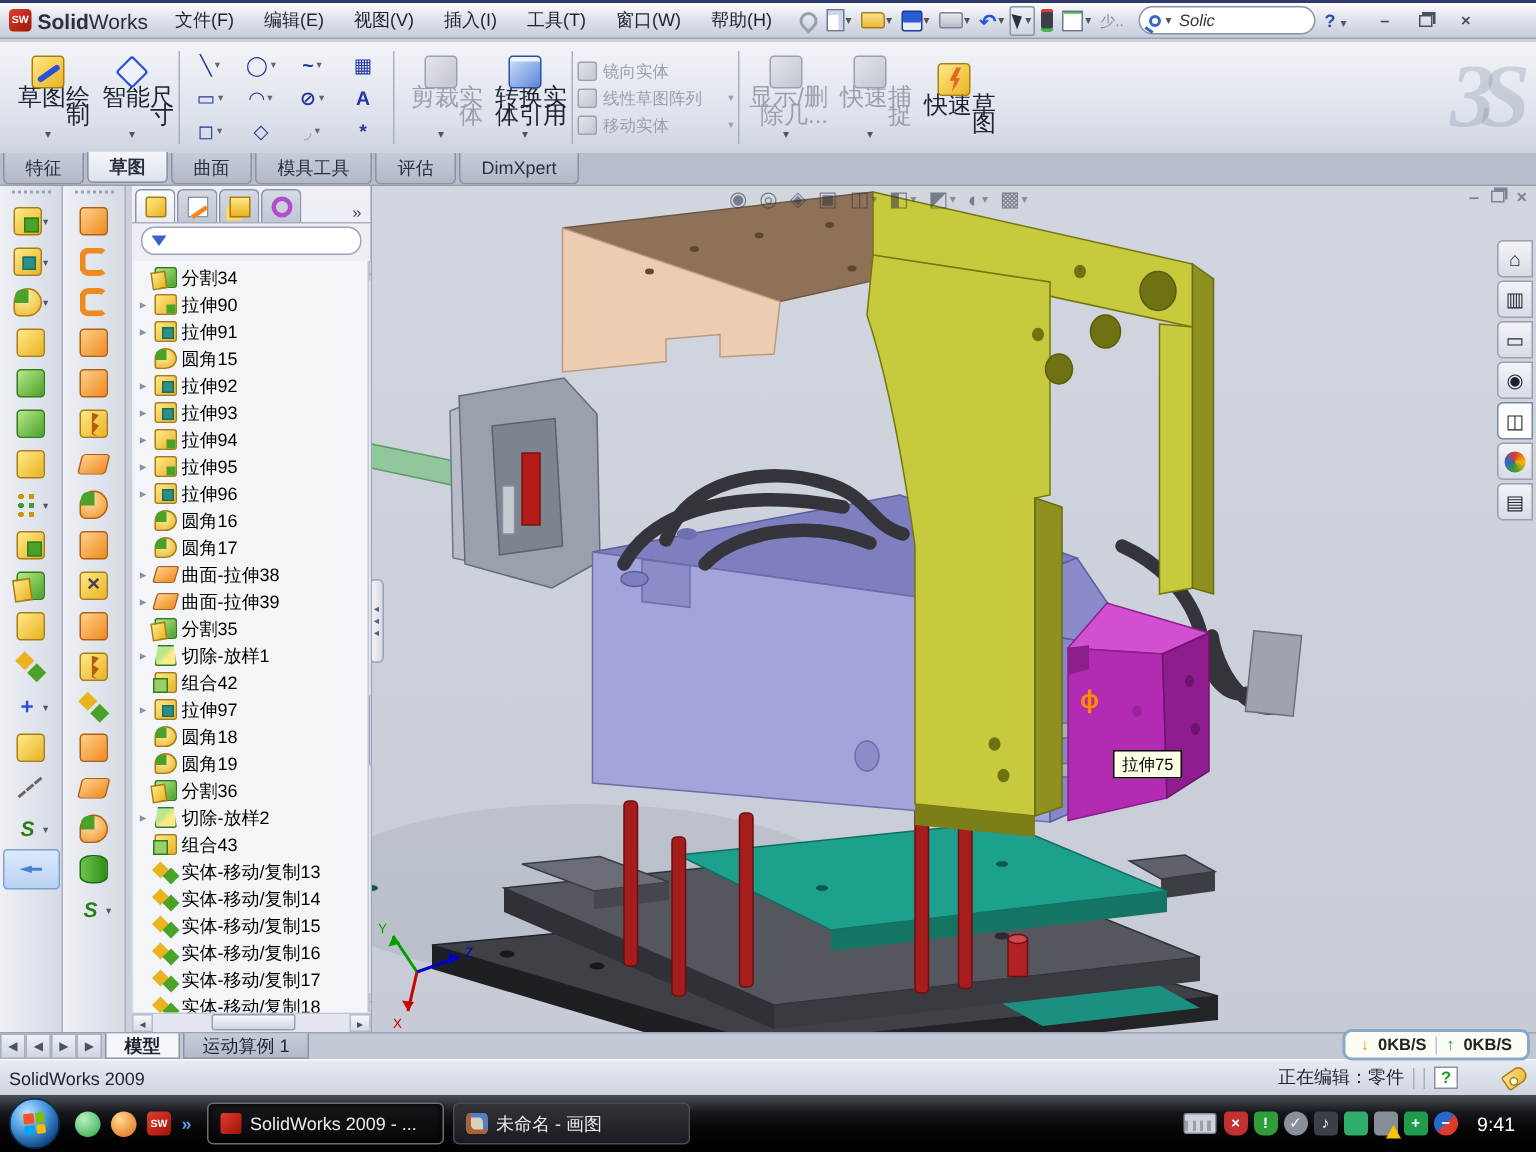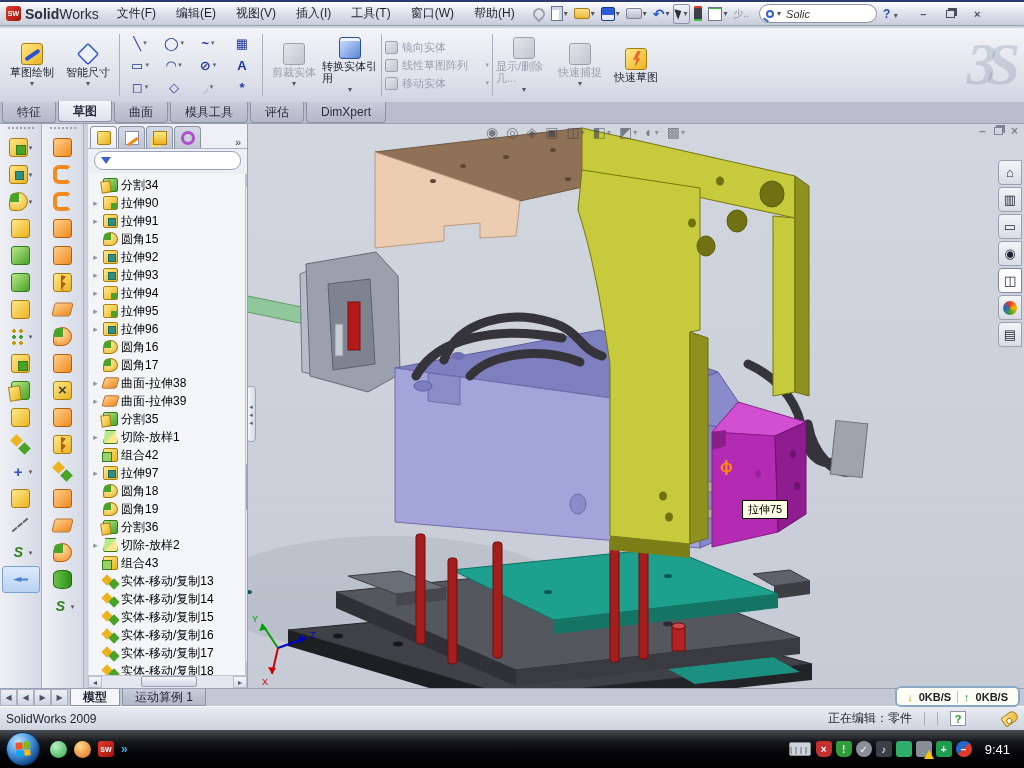--- a/index.html
+++ b/index.html
@@ -46,21 +46,21 @@
   .help{font-weight:bold;color:#2a4fb0;padding:0 4px;}
   .winbtns{display:flex;gap:4px;margin-left:10px;}
   .wbtn{width:23px;height:17px;display:flex;align-items:center;justify-content:center;
     color:#4a4f60;font-weight:bold;font-size:11px;border-radius:2px;}
   .restore-glyph{width:9px;height:8px;border:1px solid #4a4f60;box-shadow:2px -2px 0 -0px #4a4f60;}
   
   .cm{position:absolute;left:0;top:28px;width:1024px;height:74px;
     background:linear-gradient(#f2f4f8,#dde1ea 70%,#cdd3e0);display:flex;align-items:stretch;padding:2px 4px;}
   .cm-sep{width:1px;background:#aab0c0;margin:4px 3px;}
   .bigbtn{width:56px;display:flex;flex-direction:column;align-items:center;justify-content:center;gap:1px;padding:2px 0;border-radius:3px;}
-  .bigbtn .lbl{font-size:11px;line-height:12px;text-align:left;white-space:pre-wrap;}
+  .bigbtn .lbl{font-size:16px;line-height:12px;text-align:right;white-space:pre-wrap;}
   .bigbtn .dd{font-size:8px;color:#555;}
   .bigbtn.dis .lbl{color:#9aa0ad;}
   .bi{width:22px;height:22px;border-radius:3px;position:relative;flex:none;}
   .bi-sketch{background:linear-gradient(135deg,#ffe98a,#eab31f);border:1px solid #a97d12;}
   .bi-sketch::after{content:"";position:absolute;left:2px;top:9px;width:17px;height:4px;background:#2b4fd7;transform:rotate(-35deg);border-radius:2px;}
   .bi-dim{border:2px solid #2b4fd7;transform:rotate(45deg) scale(.72);background:#eef2ff;}
   .bi-trim,.bi-offset,.bi-dis,.bi-dis2,.bi-snap{background:linear-gradient(135deg,#e3e5ea,#c2c6d0);border:1px solid #9aa0ad;}
   .bi-convert{background:linear-gradient(135deg,#cfe2ff,#5b86d6);border:1px solid #2a4f9e;box-shadow:inset 0 6px 0 -3px #eef4ff;}
   .bi-quick{background:linear-gradient(135deg,#ffe98a,#eab31f);border:1px solid #a97d12;}
   .bi-quick::after{content:"";position:absolute;left:7px;top:2px;width:8px;height:17px;background:#e8642a;
@@ -199,21 +199,21 @@
   .mtab{padding:1px 12px;display:flex;align-items:center;border:1px solid #8a92a6;border-top:none;font-size:12px;
     background:linear-gradient(#c6ccd8,#b2b8c6);margin-left:2px;}
   .mtab.active{background:#f4f6fa;font-weight:bold;}
   .netmeter{position:absolute;right:4px;top:-3px;height:21px;display:flex;align-items:center;gap:6px;
     background:#fdfdf6;border:2px solid #8aa8c8;border-radius:6px;padding:0 10px;font-size:11px;font-weight:bold;color:#222;z-index:5;}
   .netmeter .down{color:#e8a000;}
   .netmeter .up{color:#1f9c2e;}
   .netmeter .nsep{width:1px;height:12px;background:#b8c4d4;}
   .statusbar{position:absolute;left:0;top:706px;width:1024px;height:24px;background:linear-gradient(#e8ebf1,#cfd4df);
     border-top:1px solid #fff;display:flex;align-items:center;padding:0 6px;font-size:12px;color:#1c2230;}
-  .sb-right{margin-left:auto;display:flex;align-items:center;gap:12px;}
+  .sb-right{margin-left:auto;display:flex;align-items:center;gap:6px;}
   .sb-sep{width:1px;height:14px;background:#aab0c0;}
   .sb-help{width:16px;height:15px;background:#fff;border:1px solid #8a92a6;color:#1f9c2e;font-weight:bold;
     display:flex;align-items:center;justify-content:center;font-size:11px;}
   .sb-tag{width:16px;height:11px;background:linear-gradient(135deg,#ffe18a,#e8b93c);border:1px solid #a97d12;
     border-radius:2px 5px 5px 2px;transform:rotate(-35deg);position:relative;margin-left:24px;}
   .sb-tag::after{content:"";position:absolute;left:2px;top:3px;width:4px;height:4px;border-radius:50%;background:#fff;border:1px solid #a97d12;}
   
   .taskbar{position:absolute;left:0;top:730px;width:1024px;height:38px;
     background:linear-gradient(#4a4f55,#17181c 30%,#060608 60%,#000);display:flex;align-items:center;padding:0 6px;gap:6px;}
   .orb{width:34px;height:34px;border-radius:50%;background:radial-gradient(circle at 35% 28%,#bfe3ff,#4a9ae0 40%,#134a86 75%,#0a2c55);
@@ -1136,20 +1136,32 @@
           <i></i>
           <i></i>
         </span>
       </div>
     <div class="qlaunch">
       <span class="ql ql-msgr"></span>
       <span class="ql ql-ff"></span>
       <span class="ql-sw">SW</span>
       <span class="ql-more">»</span>
     </div>
+    <div style="display:flex;gap:6px;">
+
+        <div class="taskbtn active">
+          <span class="ticon-sw"></span>
+          <span class="tl">SolidWorks 2009 - ...</span>
+        </div>
+
+        <div class="taskbtn">
+          <span class="ticon-paint"></span>
+          <span class="tl">未命名 - 画图</span>
+        </div>
+      </div>
     <div class="tray">
       <span class="kbd"></span>
       <span style="display:flex;gap:4px;">
 
       <span class="tri tri-redshield">×</span>
           <span class="tri tri-greenshield">!</span>
           <span class="tri tri-gear">✓</span>
           <span class="tri tri-vol">♪</span>
           <span class="tri tri-pin"></span>
           <span class="tri tri-net"></span>

